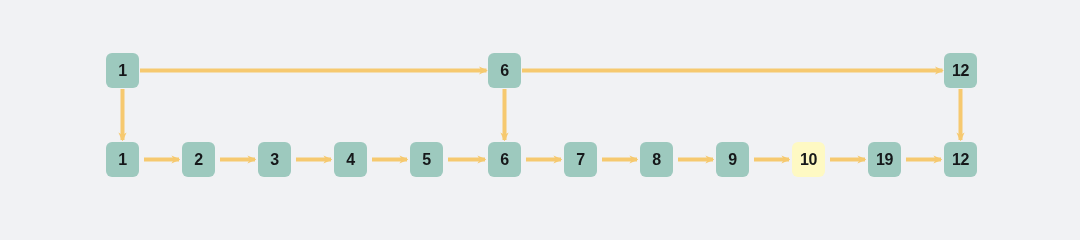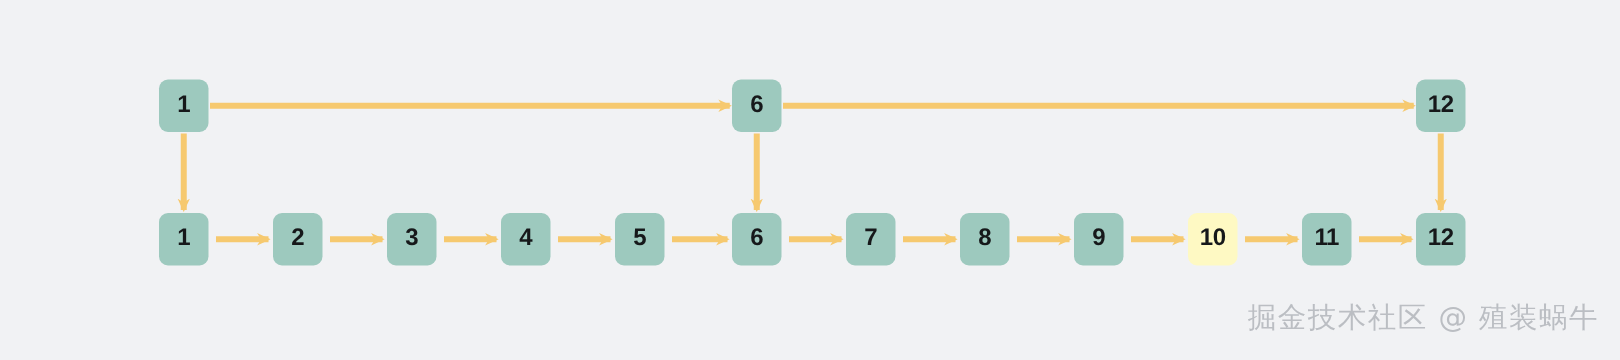--- a/index.html
+++ b/index.html
@@ -127,21 +127,20 @@
       <div class="node" style="left: 640px; top: 142px; background: rgb(157, 201, 190); color: rgb(22, 24, 26);">
         <span class="node-label">8</span>
       </div>
       <div class="node" style="left: 716px; top: 142px; background: rgb(157, 201, 190); color: rgb(22, 24, 26);">
         <span class="node-label">9</span>
       </div>
       <div class="node" style="left: 792px; top: 142px; background: #fef9c3; color: rgb(22, 24, 26);">
         <span class="node-label">10</span>
       </div>
       <div class="node" style="left: 868px; top: 142px; background: rgb(157, 201, 190); color: rgb(22, 24, 26);">
-        <span class="node-label">11</span>
+        <span class="node-label">19</span>
       </div>
       <div class="node" style="left: 944px; top: 142px; background: rgb(157, 201, 190); color: rgb(22, 24, 26);">
         <span class="node-label">12</span>
       </div>
     </div>
 
-  <div id="watermark">掘金技术社区 @ 殖装蜗牛</div>
 </div>
 
 </body></html>

